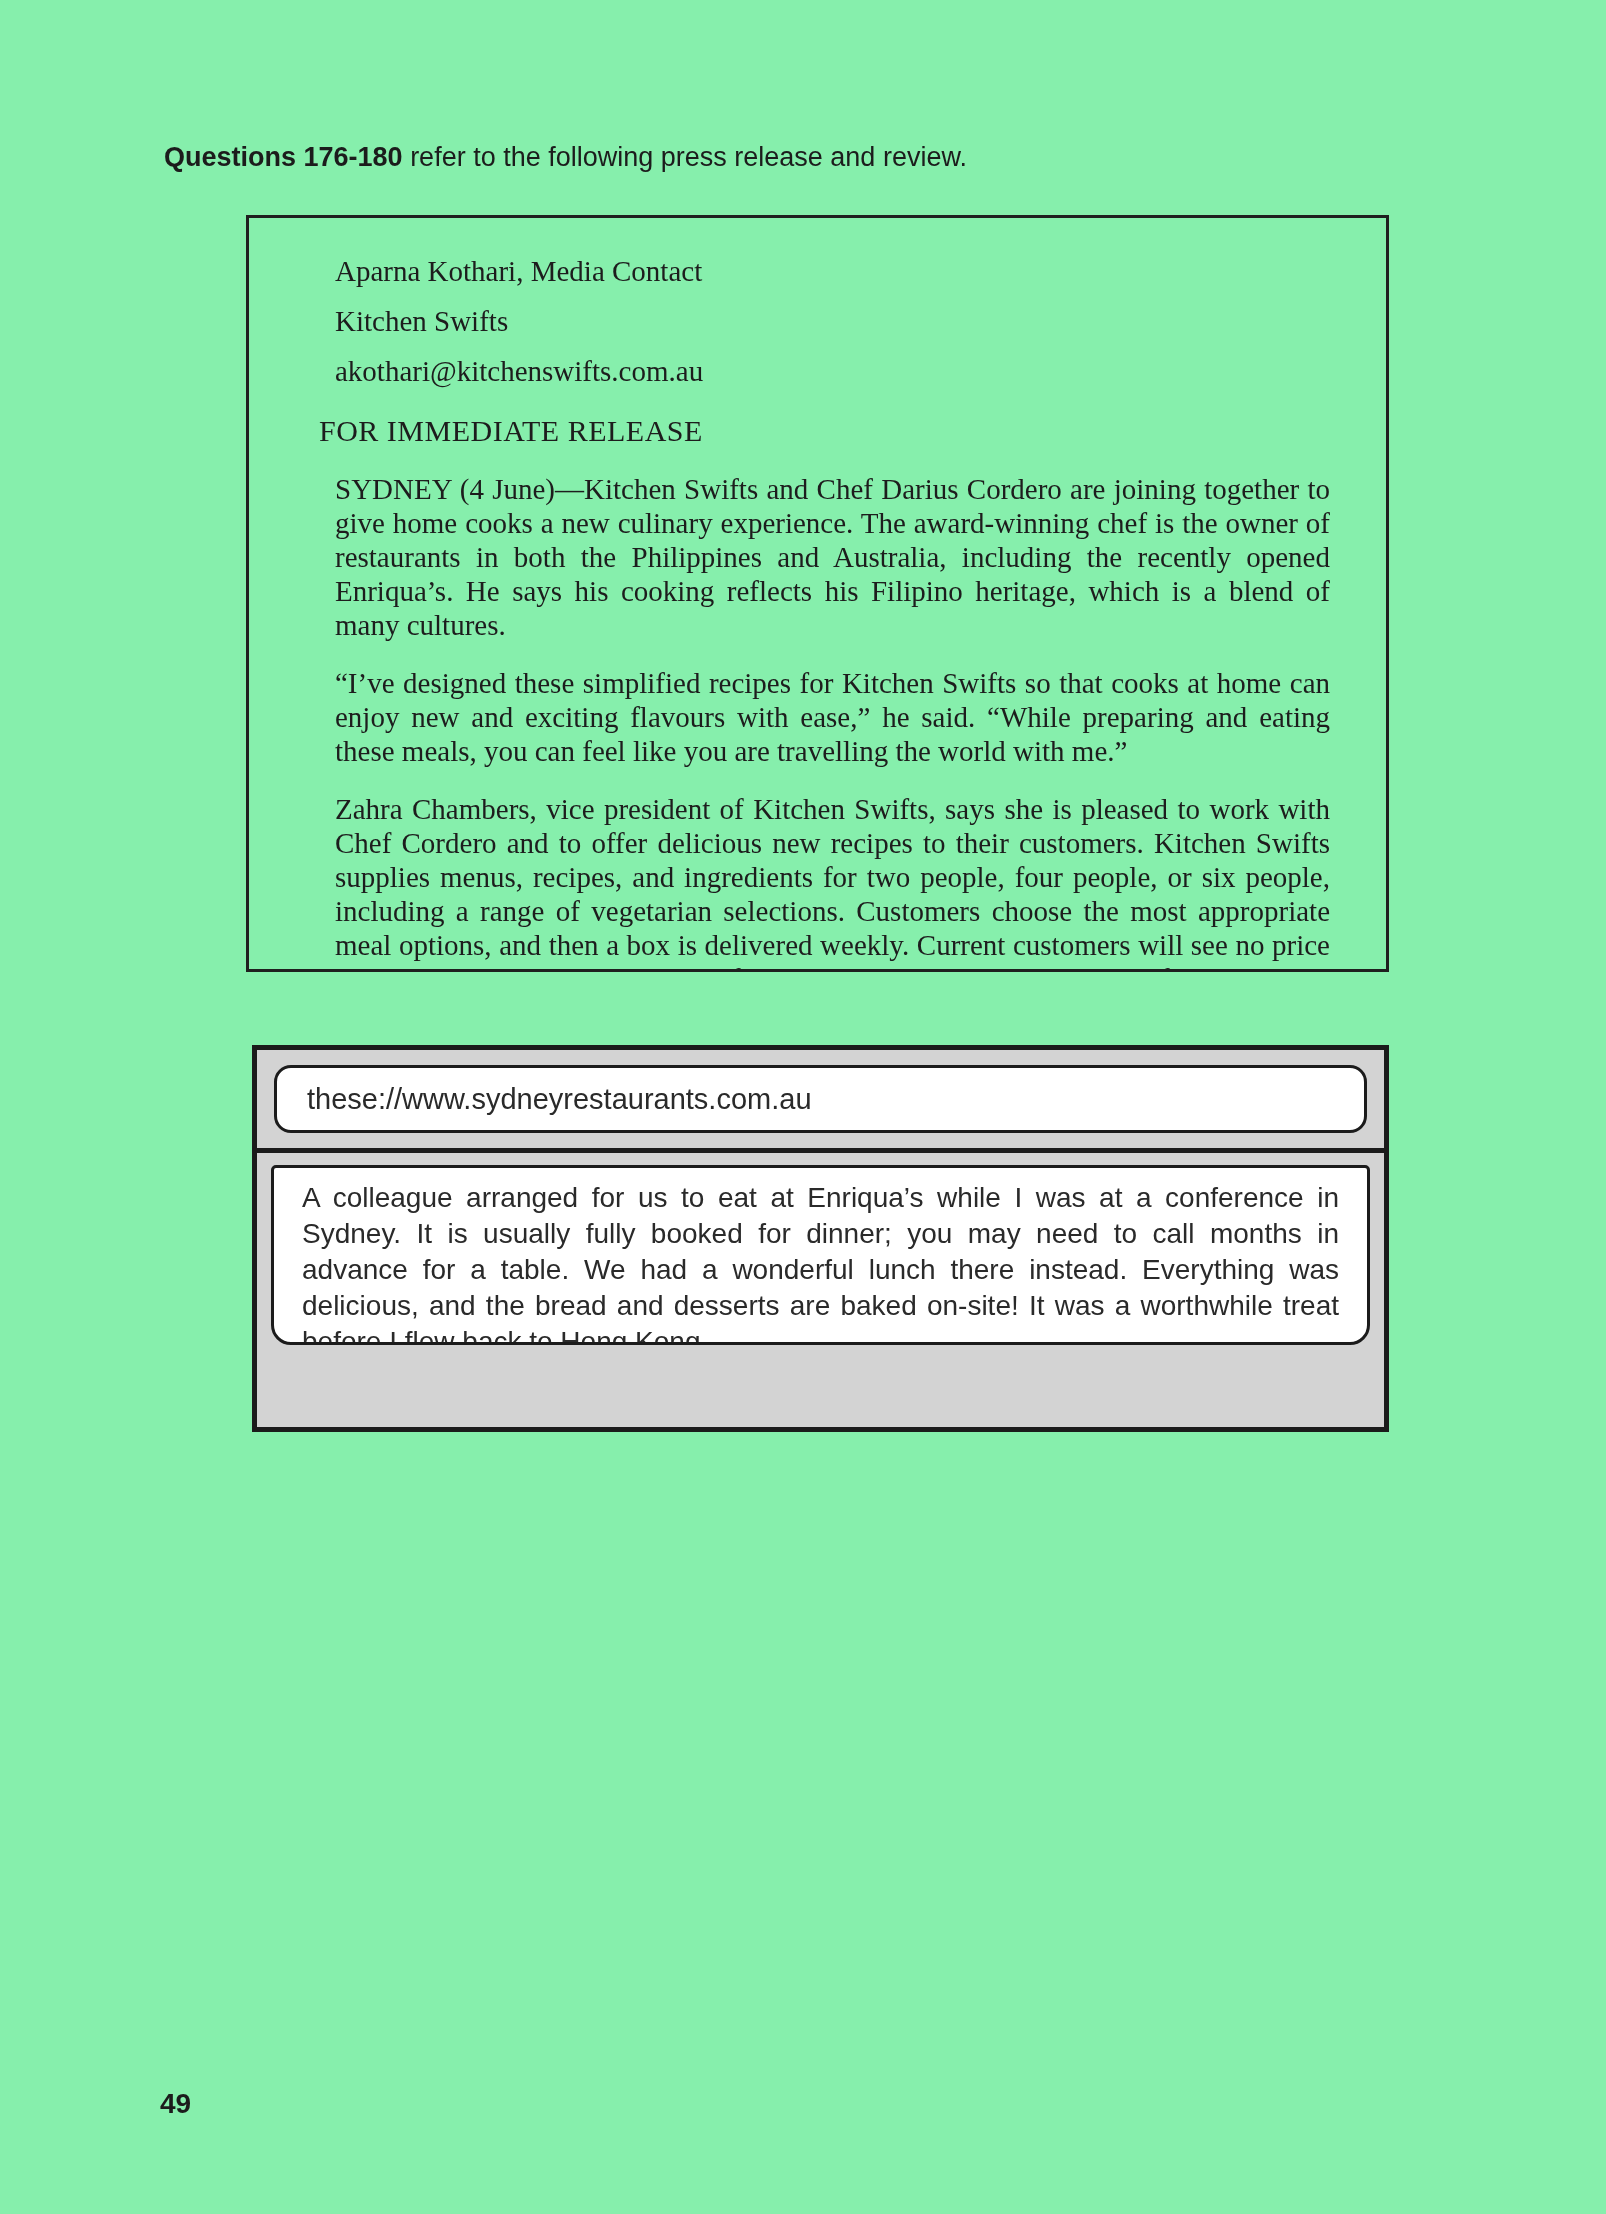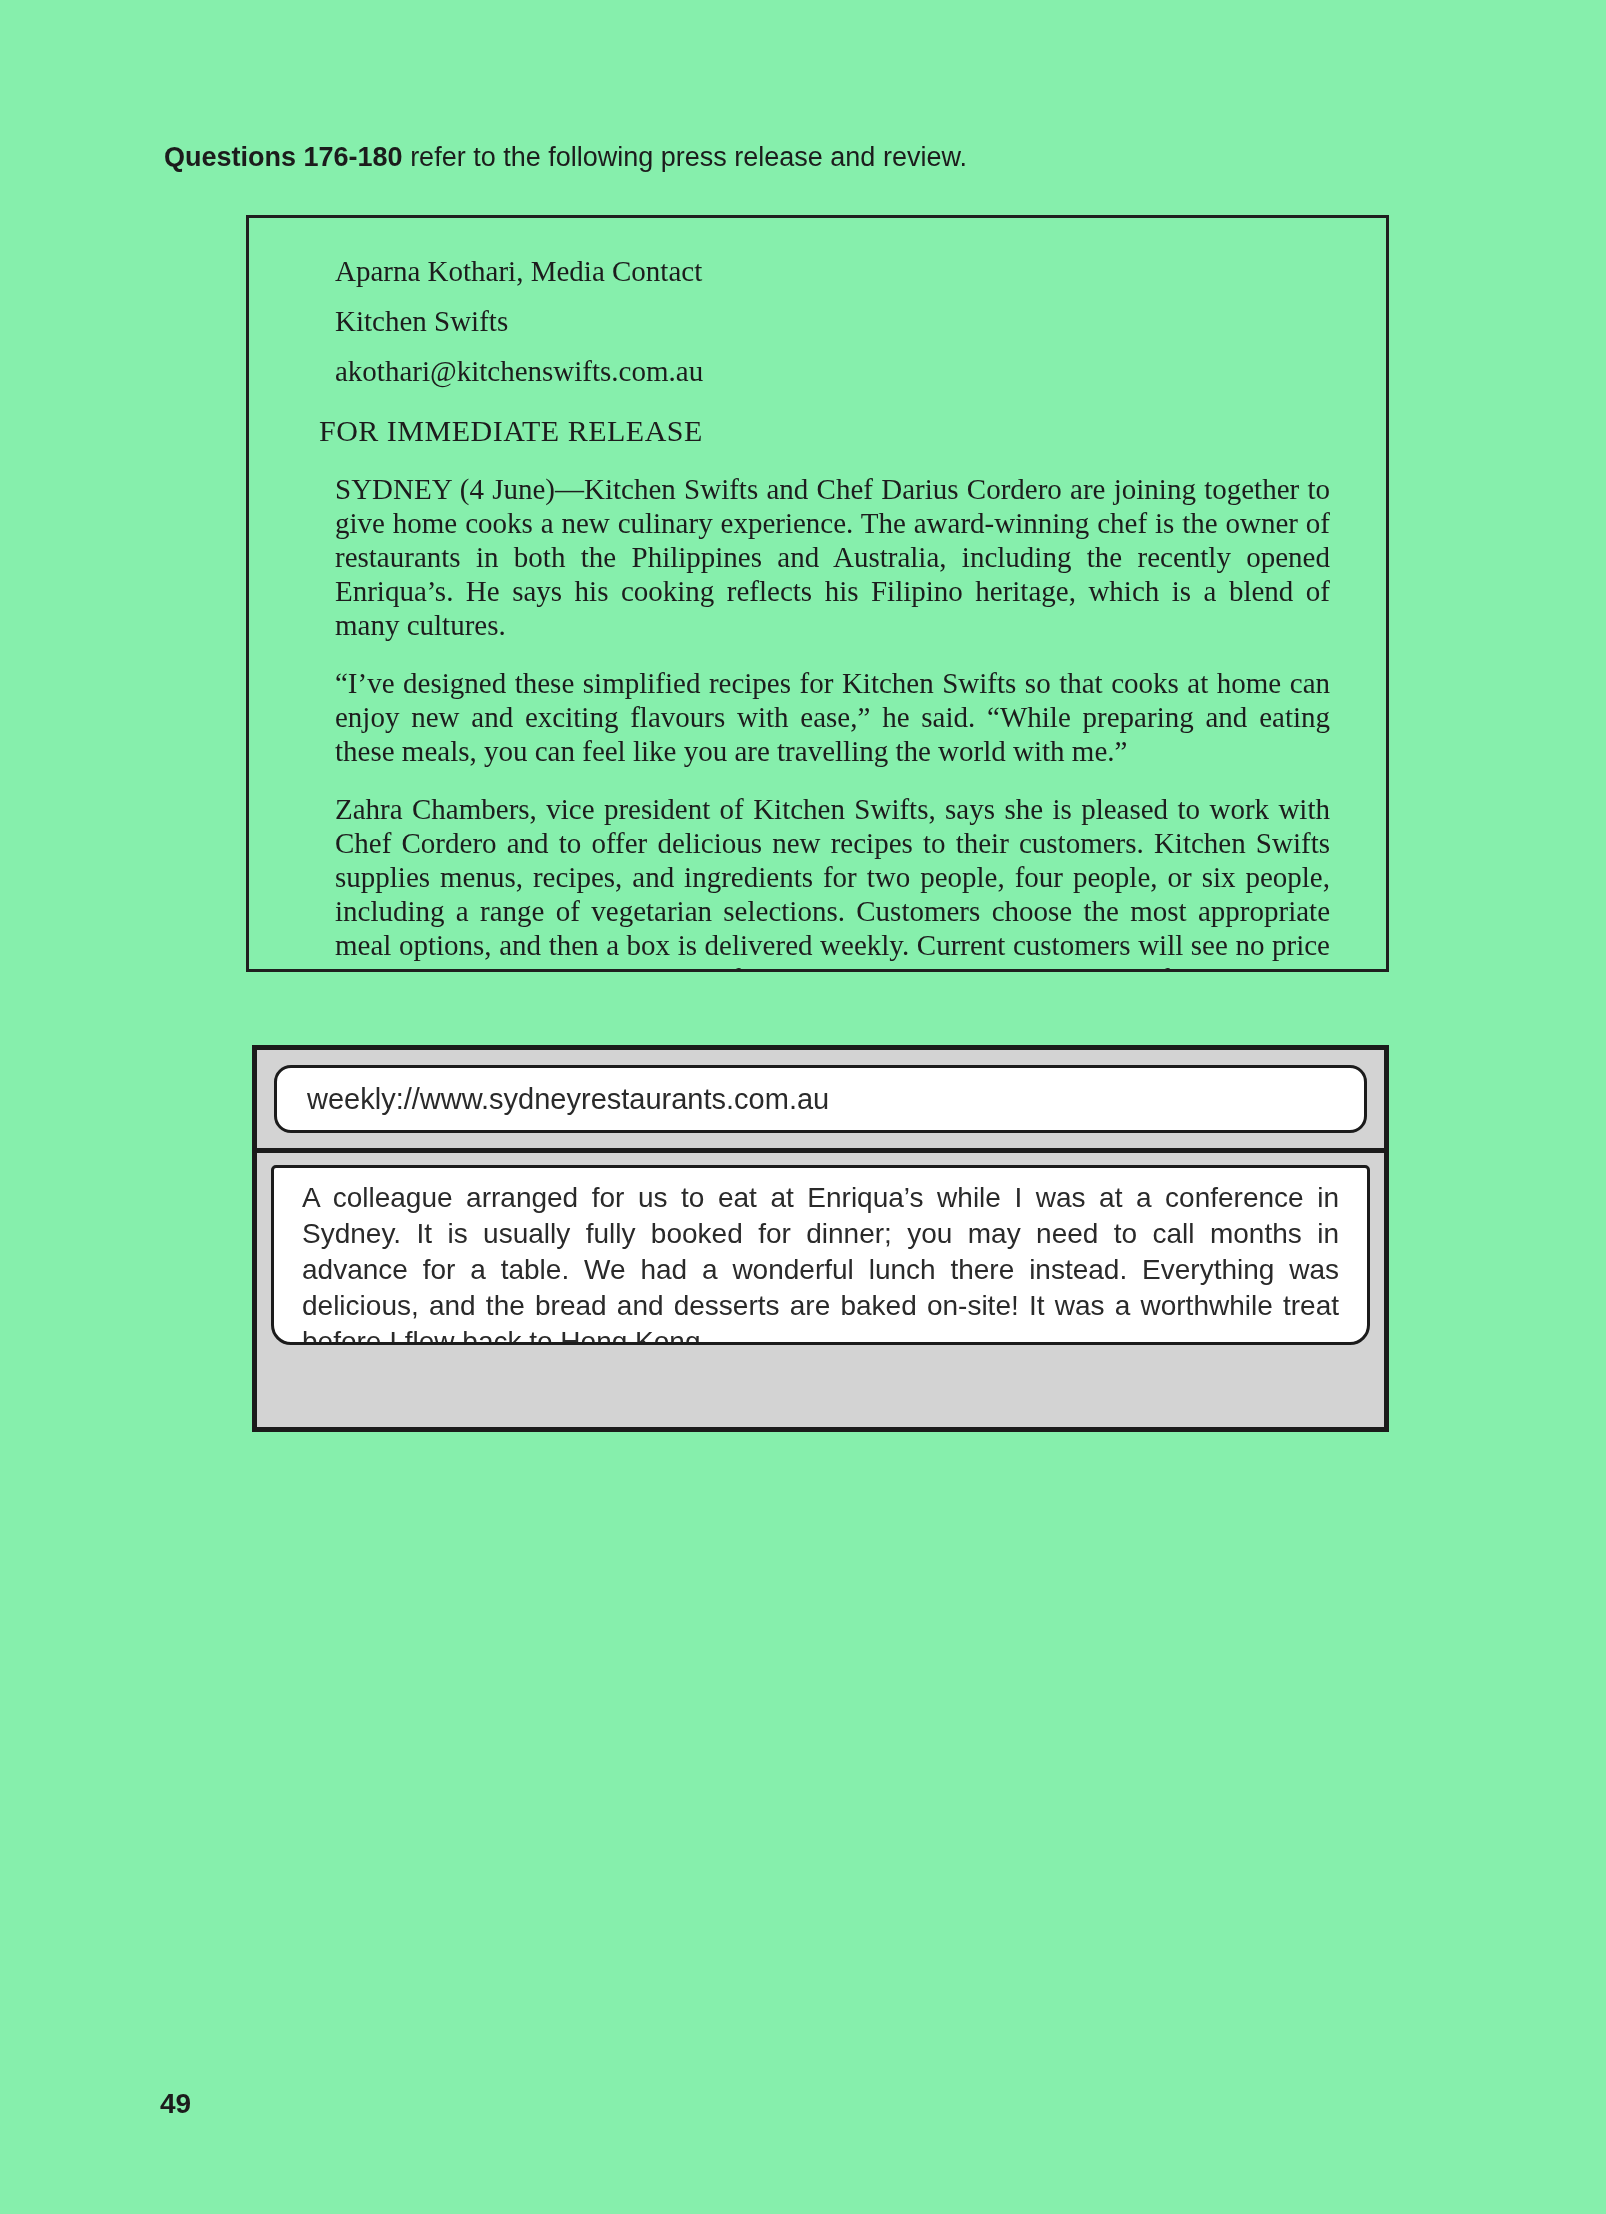--- a/index.html
+++ b/index.html
@@ -135,21 +135,21 @@
     </div>
     <div class="pr-label">FOR IMMEDIATE RELEASE</div>
     <p>SYDNEY (4 June)—Kitchen Swifts and Chef Darius Cordero are joining together to give home cooks a new culinary experience. The award-winning chef is the owner of restaurants in both the Philippines and Australia, including the recently opened Enriqua’s. He says his cooking reflects his Filipino heritage, which is a blend of many cultures.</p>
     <p>“I’ve designed these simplified recipes for Kitchen Swifts so that cooks at home can enjoy new and exciting flavours with ease,” he said. “While preparing and eating these meals, you can feel like you are travelling the world with me.”</p>
     <p>Zahra Chambers, vice president of Kitchen Swifts, says she is pleased to work with Chef Cordero and to offer delicious new recipes to their customers. Kitchen Swifts supplies menus, recipes, and ingredients for two people, four people, or six people, including a range of vegetarian selections. Customers choose the most appropriate meal options, and then a box is delivered weekly. Current customers will see no price increase with the partnership. To find out more, visit the Kitchen Swifts Web site at www.kitchenswifts.com.au.</p>
   </div>
 
   <div class="browser">
     <div class="chrome">
       <div class="urlbar">
-        <span>weekly://www.sydneyrestaurants.com.au</span>
+        <span>these://www.sydneyrestaurants.com.au</span>
       </div>
     </div>
     <div class="content-panel">
       <p>A colleague arranged for us to eat at Enriqua’s while I was at a conference in Sydney. It is usually fully booked for dinner; you may need to call months in advance for a table. We had a wonderful lunch there instead. Everything was delicious, and the bread and desserts are baked on-site! It was a worthwhile treat before I flew back to Hong Kong.</p>
       <p class="sig">—Meili Guan</p>
     </div>
   </div>
 
   <div class="page-number">49</div>
 

